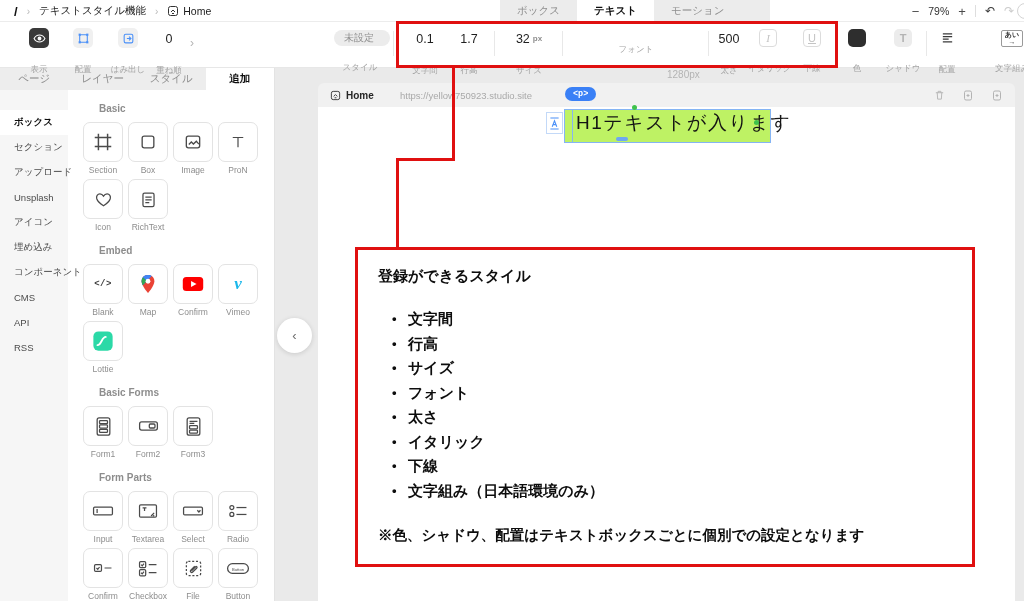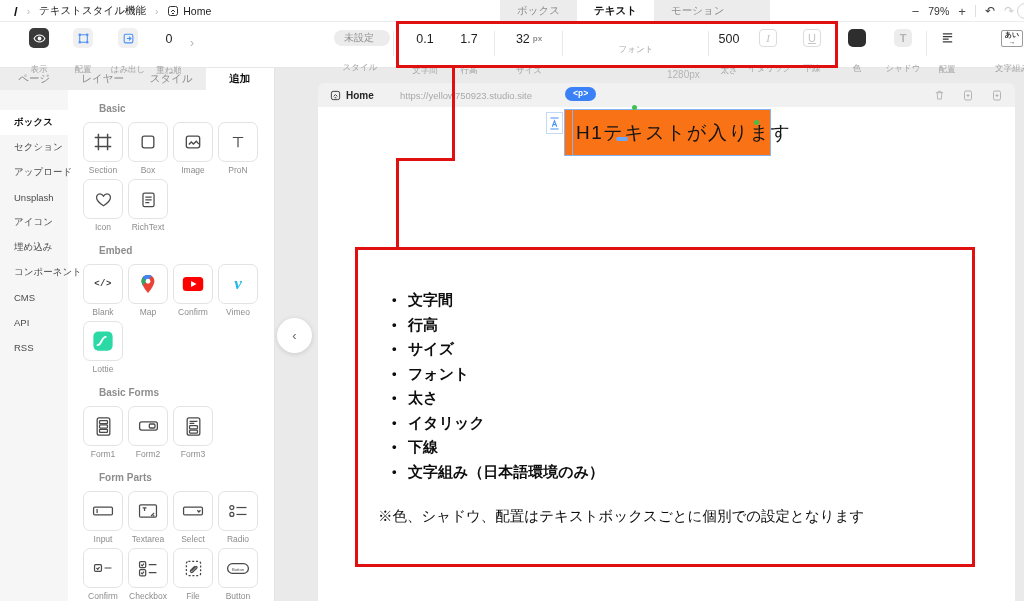--- a/index.html
+++ b/index.html
@@ -68,33 +68,33 @@
   .pxlabel{position:absolute;left:392px;top:1px;font-size:10px;color:#b4b4b4}
   .collapse{position:absolute;left:2px;top:250px;width:35px;height:35px;border-radius:50%;background:#fff;box-shadow:0 1px 5px rgba(0,0,0,.14);display:flex;align-items:center;justify-content:center;color:#6d6d6d;font-size:13px}
   .vscroll{position:absolute;left:44px;top:300px;width:3px;height:30px;background:#c7c7c7;border-radius:2px}
   .browbar{position:absolute;left:43px;top:15px;width:697px;height:24px;background:#f1f1f1;border-radius:6px 6px 0 0;display:flex;align-items:center;padding:0 12px}
   .browtab{display:flex;align-items:center;gap:5px;font-size:10px;font-weight:bold;color:#262626;width:70px}
   .url{font-size:9.5px;color:#a9a9a9}
   .baricons{margin-left:auto;display:flex;align-items:center;gap:17px;color:#b3b3b3}
   .page{position:absolute;left:43px;top:39px;width:697px;height:494px;background:#fff}
   .pbadge{position:absolute;left:290px;top:19px;height:14px;padding:0 8px;border-radius:8px;background:#3a80f6;color:#fff;font-size:8.5px;font-weight:bold;display:flex;align-items:center;font-family:"Liberation Mono",monospace}
   .attach{position:absolute;left:271px;top:44px;width:17px;height:22px;border:1px solid #c3d9f8;background:#fff;display:flex;align-items:center;justify-content:center}
-  .h1el{position:absolute;left:289px;top:41px;width:207px;height:47px;border:1.5px solid #85b4f4;background:#f97316;display:flex;align-items:center}
+  .h1el{position:absolute;left:289px;top:41px;width:207px;height:34px;border:1.5px solid #85b4f4;background:#bef264;display:flex;align-items:flex-start}
   .h1grip{width:8px;height:100%;border-right:1.5px solid #85b4f4;flex:none}
   .h1text{font-size:19px;font-weight:500;letter-spacing:1.5px;color:#141414;white-space:nowrap;padding-left:3px}
   .gdot{position:absolute;width:5px;height:5px;border-radius:50%;background:#3fc24c}
   .bpill{position:absolute;left:341px;top:69px;width:12px;height:4px;border-radius:2px;background:#6ea7f3}
 
   
   .ann{position:absolute;left:80px;top:179px;width:620px;height:320px;border:3px solid #e01010;background:#fff;padding:17px 20px;z-index:5}
   .ann-title{font-size:15px;font-weight:bold;color:#0d0d0d}
   .ann-ul{list-style:none;margin-top:21px}
   .ann-ul li{font-size:15px;font-weight:bold;color:#0d0d0d;line-height:24.5px;padding-left:30px;position:relative}
   .ann-ul li::before{content:"•";position:absolute;left:14px;font-size:13px}
-  .ann-note{margin-top:23px;font-size:14.5px;font-weight:normal;color:#0d0d0d;white-space:nowrap}
+  .ann-note{margin-top:23px;font-size:14.5px;font-weight:bold;color:#0d0d0d;white-space:nowrap}
   .redline{position:absolute;background:#e01010;z-index:6}
   .redbox{position:absolute;left:396px;top:21px;width:442px;height:47px;border:3px solid #e01010;z-index:21;pointer-events:none}
 
   svg{display:block}
 </style>
 </head>
 <body>
 
 <div class="topbar">
   <div class="crumbs">
@@ -516,20 +516,21 @@
   </div>
   <div class="h1el">
     <div class="h1grip"></div>
     <div class="h1text">H1テキストが入ります</div>
   </div>
   <div class="gdot" style="left:357px;top:37px"></div>
   <div class="gdot" style="left:479px;top:52px"></div>
   <div class="bpill"></div>
 
   <div class="ann">
+    <div class="ann-title">登録ができるスタイル</div>
     <ul class="ann-ul" id="bullets">
         <li>文字間</li>
         <li>行高</li>
         <li>サイズ</li>
         <li>フォント</li>
         <li>太さ</li>
         <li>イタリック</li>
         <li>下線</li>
         <li>文字組み（日本語環境のみ）</li>
       </ul>

